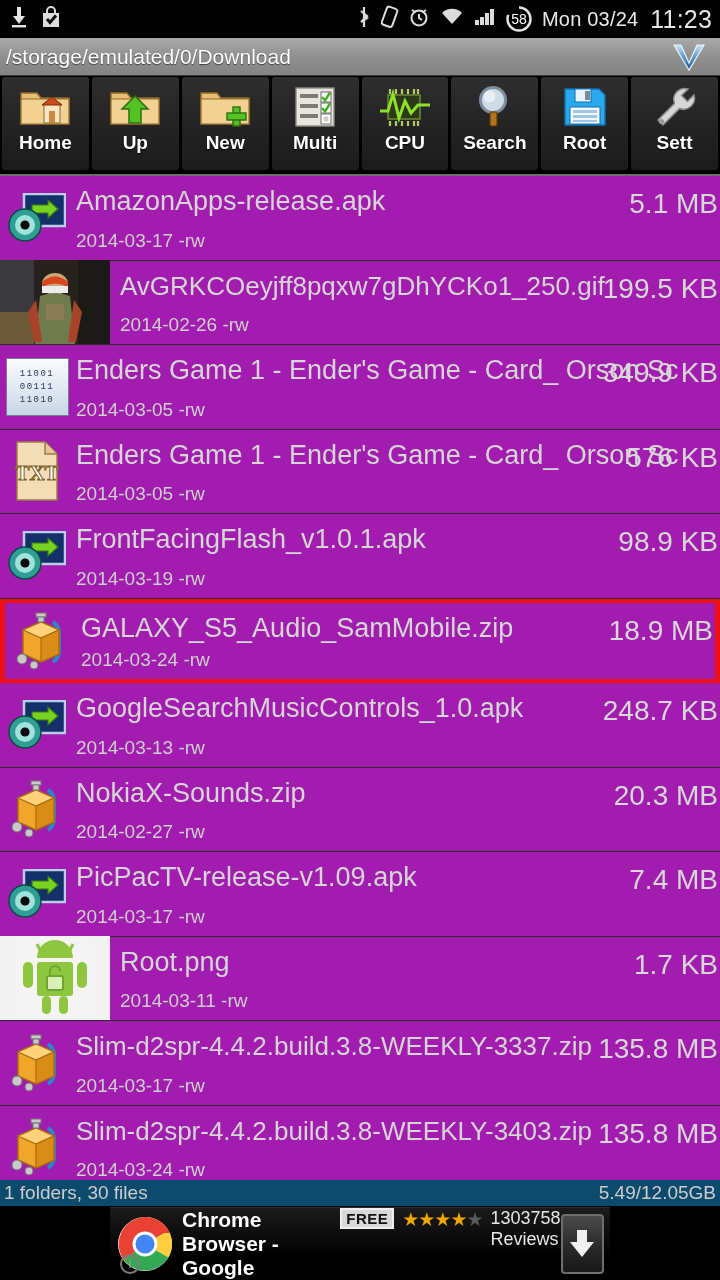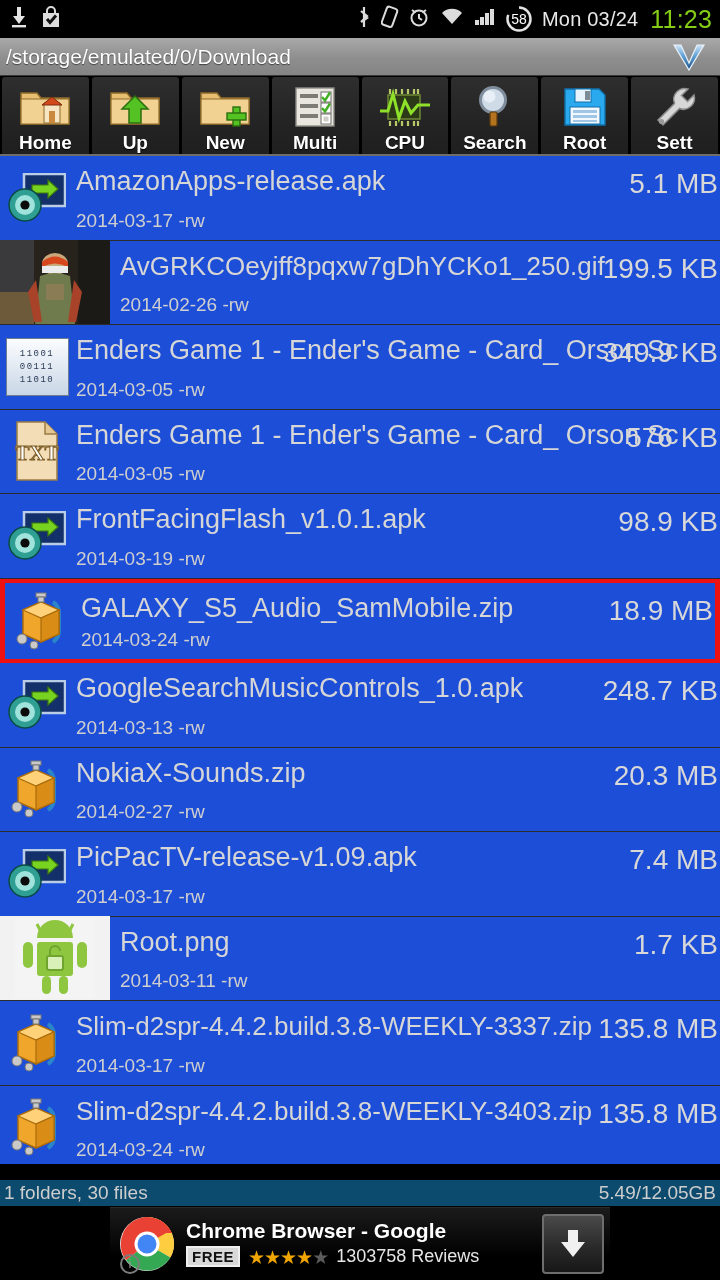--- a/index.html
+++ b/index.html
@@ -16,21 +16,21 @@
     height: 38px; width: 100%;
     background: #000;
     display: flex; align-items: center;
     padding: 0 8px;
     color: #e8e8e8;
   }
   .sb-left { display: flex; align-items: center; gap: 10px; }
   .sb-right { margin-left: auto; display: flex; align-items: center; gap: 9px; }
   .sb-ico { display: block; }
   .sb-date { font-size: 20px; color: #e9e9e9; letter-spacing: .2px; }
-  .sb-time { font-size: 25px; color: #84cc16; letter-spacing: .2px; margin-left: 3px; }
+  .sb-time { font-size: 25px; color: #e5e5e5; letter-spacing: .2px; margin-left: 3px; }
 
   
   .pathbar {
     height: 38px; width: 100%;
     background: linear-gradient(#a9a9a9, #8e8e8e 55%, #848484);
     border-bottom: 1px solid #3a3a3a;
     display: flex; align-items: center;
     padding: 0 6px;
   }
   .path-text {
@@ -59,23 +59,23 @@
   }
   .tbtn .ico { height: 46px; display: flex; align-items: center; justify-content: center; }
   .tbtn .lbl {
     font-size: 19px; font-weight: bold; color: #fff;
     margin-top: 2px; text-shadow: 0 1px 1px #000;
   }
 
   
   .listwrap {
     position: absolute;
-    top: 154px; left: 0; right: 0;
+    top: 174px; left: 0; right: 0;
     height: 1010px;
-    background: #1d4ed8;
+    background: #a21caf;
     border-top: 2px solid #6d6d6d;
     overflow: hidden;
   }
   .row {
     position: relative;
     height: 84.5px;
     border-bottom: 1px solid #2b2b2b;
     display: flex; align-items: center;
     padding-left: 2px;
   }
@@ -150,21 +150,21 @@
   }
   .ad {
     width: 500px; height: 72px;
     background: linear-gradient(#1b1b1b,#000 70%);
     border-top: 1px solid #2a2a2a;
     display: flex; align-items: center;
     padding: 0 6px;
     position: relative;
   }
   .ad-icon { width: 62px; height: 62px; position: relative; display:flex;align-items:center;justify-content:center;}
-  .ad-body { margin-left: 8px; display: flex; flex-direction: column; justify-content: center; gap: 3px; }
+  .ad-body { margin-left: 8px; display: flex; justify-content: center; gap: 3px; }
   .ad-title { font-size: 21px; font-weight: bold; color: #fff; }
   .ad-sub { display: flex; align-items: flex-start; gap: 8px; }
   .free-badge {
     font-size: 15px; font-weight: bold; color: #111;
     background: #d8d8d8; border: 2px solid #efefef;
     padding: 0 4px; letter-spacing: .5px;
   }
   .stars { font-size: 19px; letter-spacing: -1px; color: #f0a500; }
   .stars .off { color: #5a5a5a; }
   .reviews { font-size: 18px; color: #e6e6e6; }

